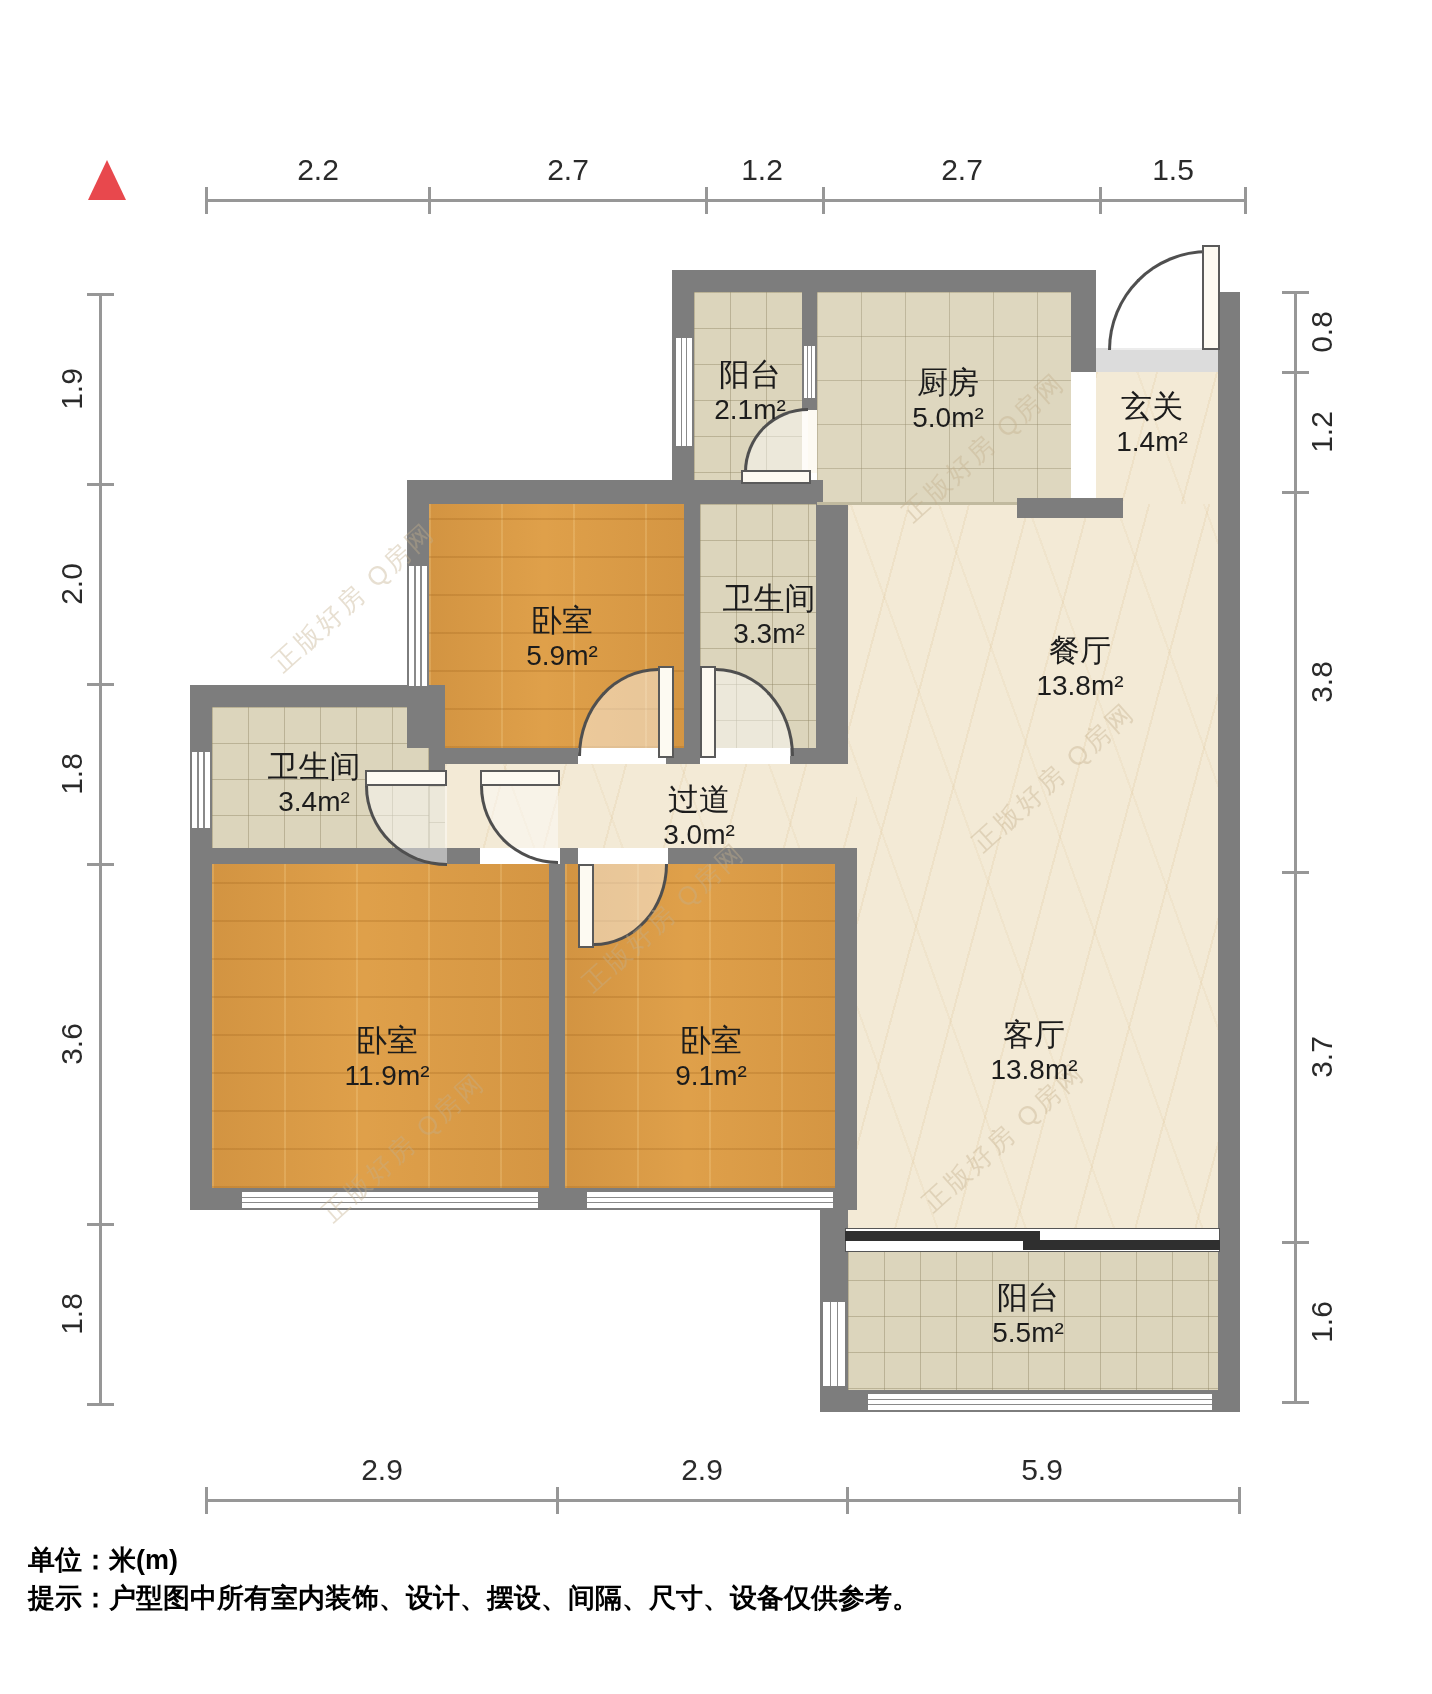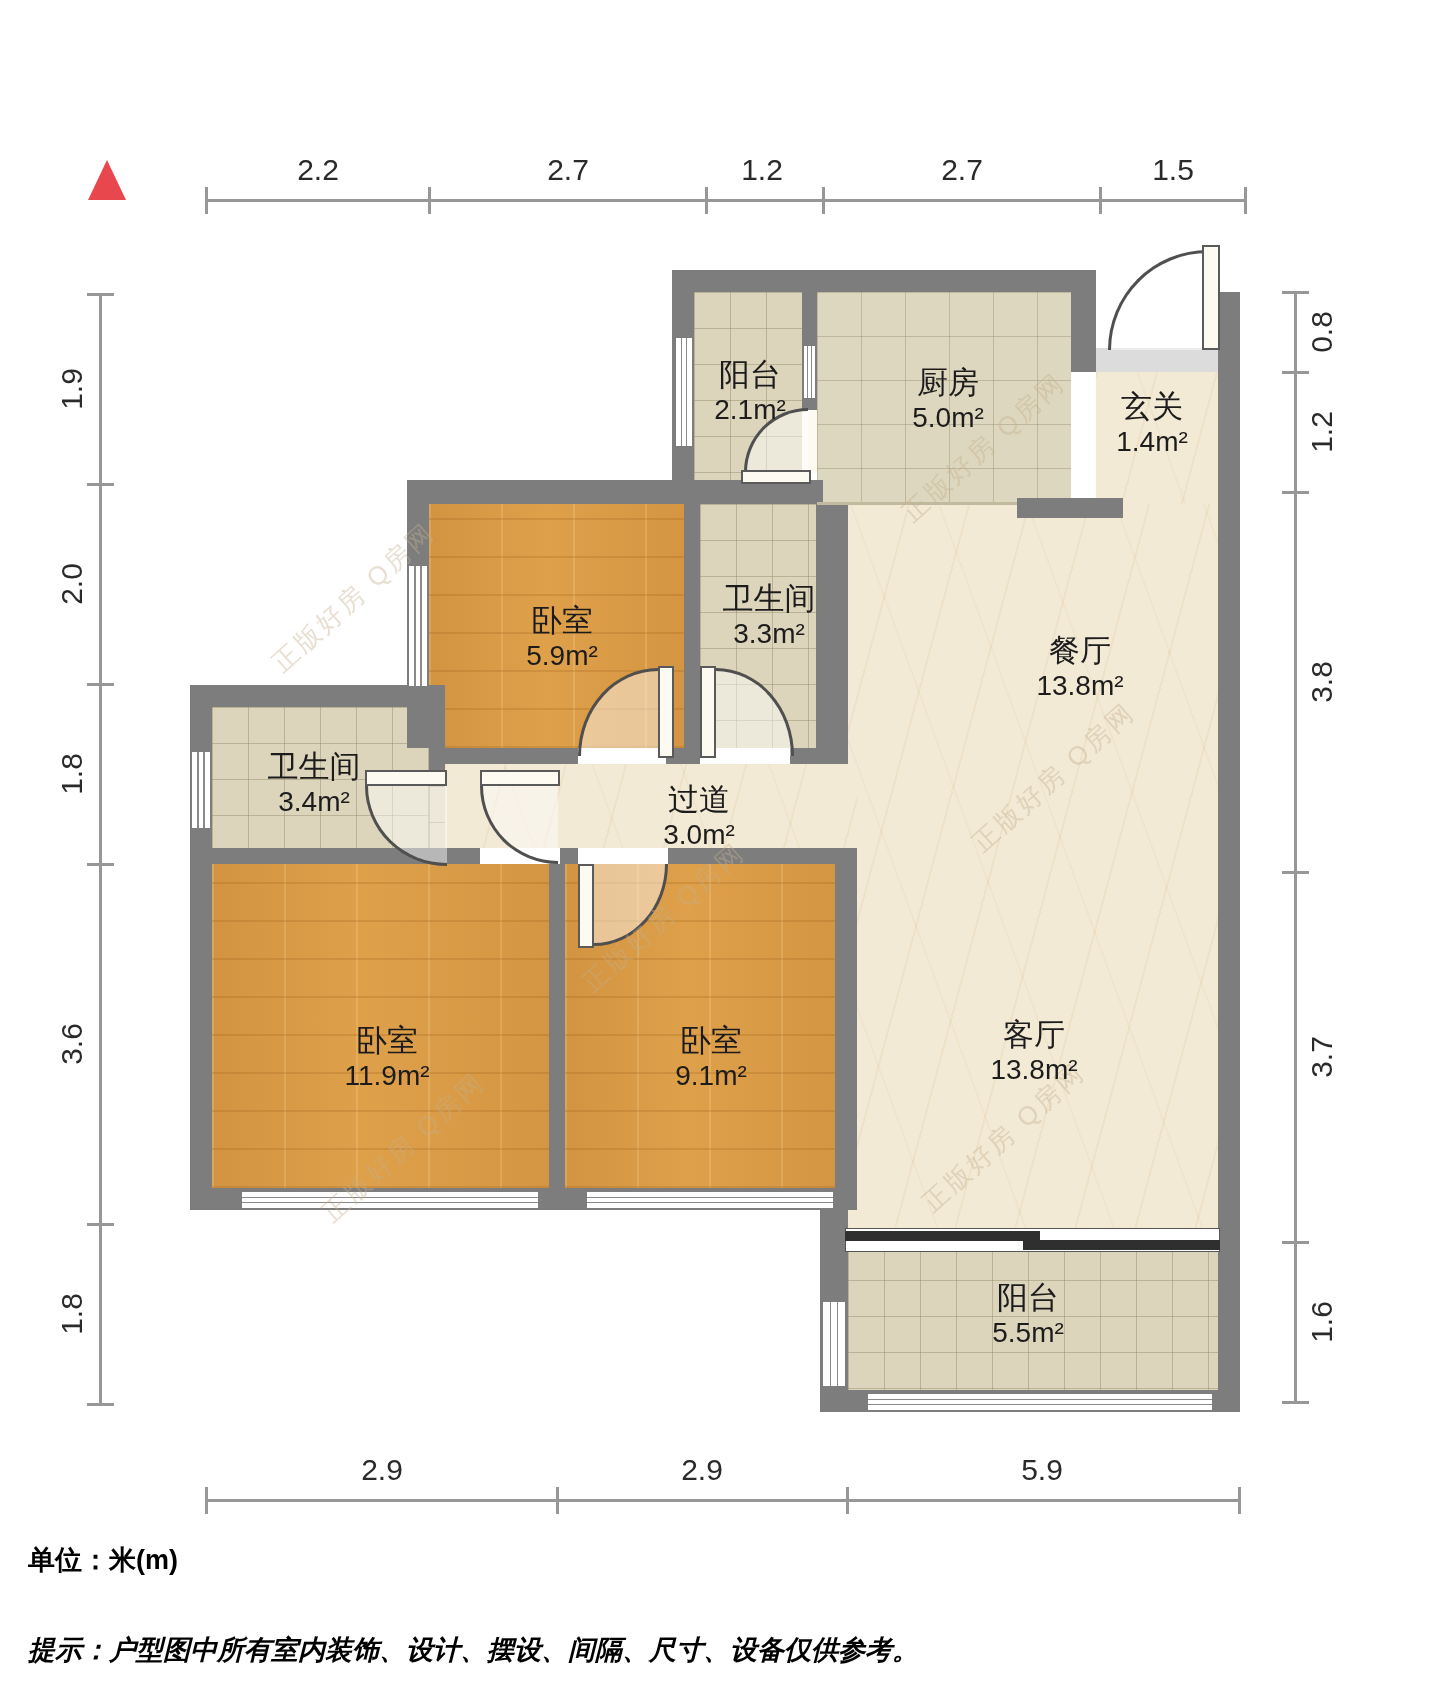--- a/index.html
+++ b/index.html
@@ -234,15 +234,15 @@
   <div class="abs dim-line" style="left:206px;top:1499px;width:1034px;height:3px;"></div>
   <div class="abs tick" style="left:205px;top:1487px;width:3px;height:27px;"></div>
   <div class="abs tick" style="left:556px;top:1487px;width:3px;height:27px;"></div>
   <div class="abs tick" style="left:846px;top:1487px;width:3px;height:27px;"></div>
   <div class="abs tick" style="left:1238px;top:1487px;width:3px;height:27px;"></div>
   <div class="dlab" style="left:382px;top:1470px;">2.9</div>
   <div class="dlab" style="left:702px;top:1470px;">2.9</div>
   <div class="dlab" style="left:1042px;top:1470px;">5.9</div>
 
   <div class="foot" style="top:1542px;">单位：米(m)</div>
-  <div class="foot" style="top:1632px;font-style:italic;">提示：户型图中所有室内装饰、设计、摆设、间隔、尺寸、设备仅供参考。</div>
+  <div class="foot" style="top:1580px;">提示：户型图中所有室内装饰、设计、摆设、间隔、尺寸、设备仅供参考。</div>
 
 </div>
 
 </body></html>

